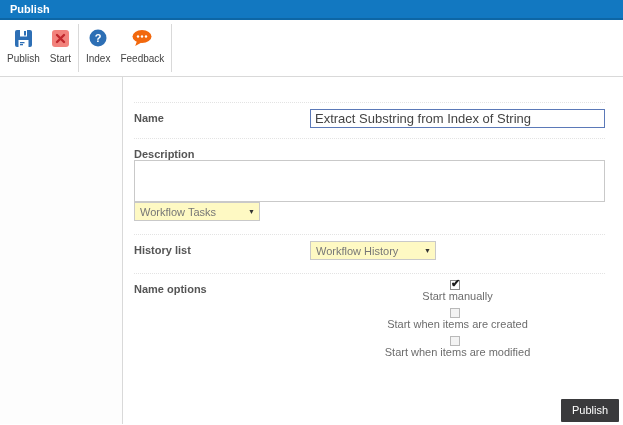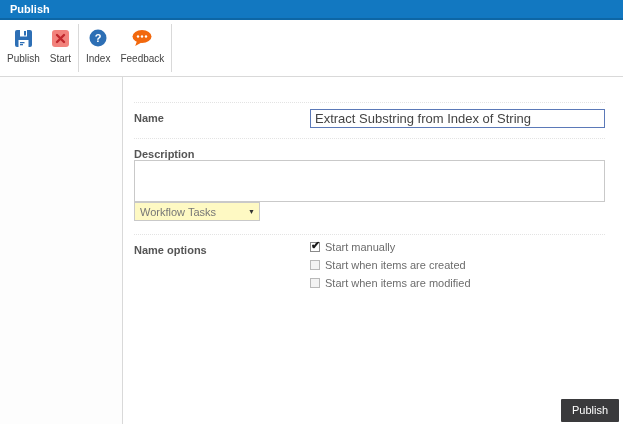--- a/index.html
+++ b/index.html
@@ -136,20 +136,21 @@
   .dropdown .dd-arrow {
     font-size:7px;
     color:#333;
     flex-shrink:0;
   }
 
   .check-row {
     display:flex;
     align-items:center;
     margin-bottom:6px;
+    flex-direction:column;
   }
   .checkbox {
     width:10px;
     height:10px;
     border:1px solid #b9b9b9;
     background:#f3f3f3;
     margin-right:5px;
     position:relative;
     flex-shrink:0;
     cursor:pointer;
@@ -264,20 +265,29 @@
 
     <div class="form-row row-task">
       <div class="ffield">
         <div class="dropdown">
           <span class="dd-value">Workflow Tasks</span>
           <span class="dd-arrow">▼</span>
         </div>
       </div>
     </div>
 
+    <div class="form-row row-history">
+      <div class="flabel">History list</div>
+      <div class="ffield">
+        <div class="dropdown">
+          <span class="dd-value">Workflow History</span>
+          <span class="dd-arrow">▼</span>
+        </div>
+      </div>
+    </div>
 
     <div class="form-row row-start">
       <div class="flabel">Name options</div>
       <div class="ffield">
         <div class="check-row">
           <span class="checkbox checked"></span>
           <span class="check-label">Start manually</span>
         </div>
         <div class="check-row">
           <span class="checkbox"></span>

